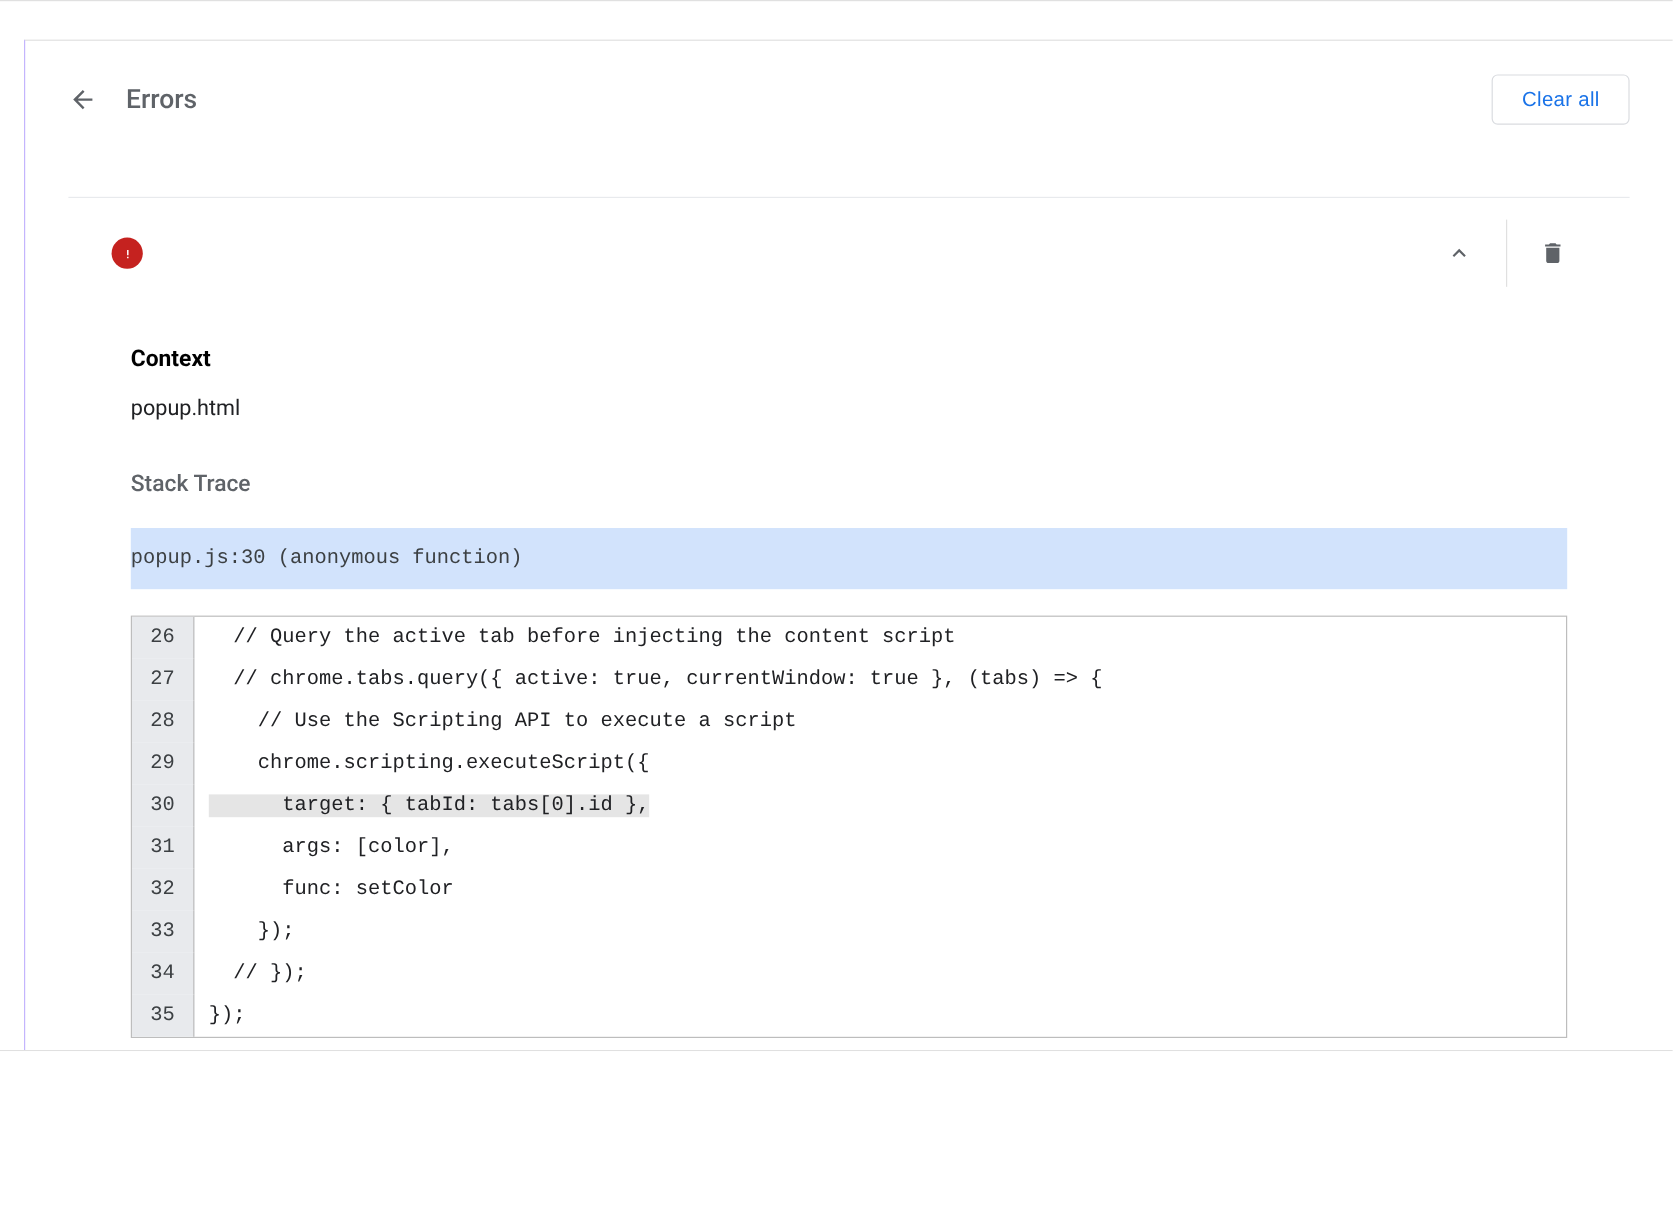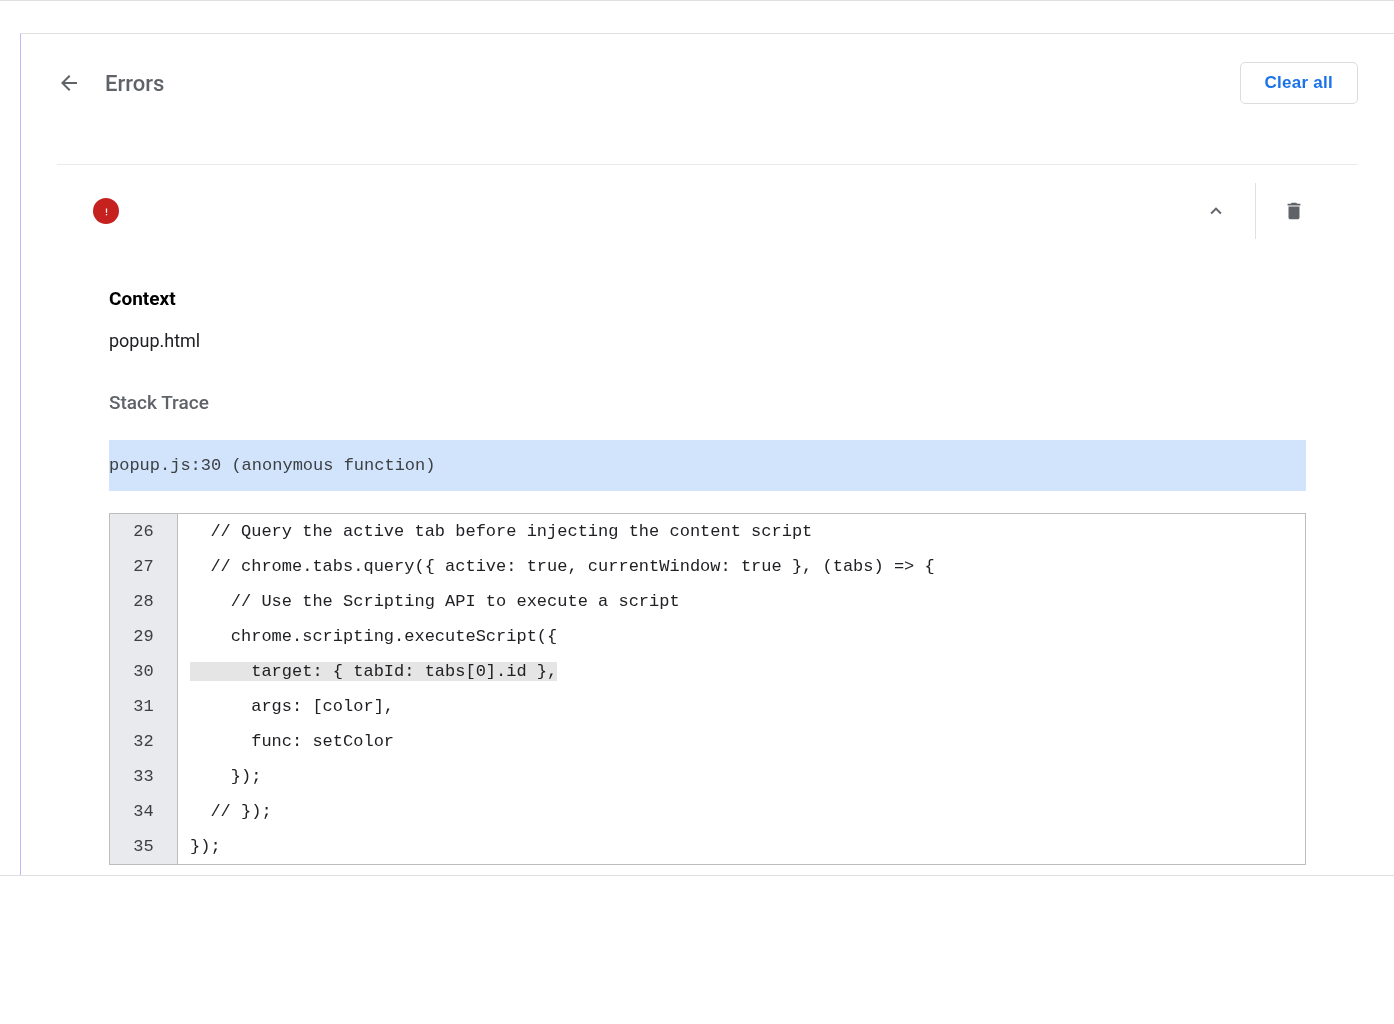--- a/index.html
+++ b/index.html
@@ -45,21 +45,21 @@
     .header-title {
       font-size: 22px;
       font-weight: 500;
       color: #5f6368;
     }
     .clear-all-btn {
       background: #fff;
       border: 1px solid #dadce0;
       color: #1a73e8;
       font-size: 17px;
-      font-weight: 700;
+      font-weight: 400;
       padding: 10px 24px;
       border-radius: 5px;
       cursor: pointer;
       letter-spacing: 0.25px;
     }
     .divider {
       height: 1px;
       background: #e8eaed;
       margin: 0 36px;
     }
@@ -154,21 +154,21 @@
     .code-block {
       border: 1px solid #bdbdbd;
       font-family: "Courier New", Courier, monospace;
       font-size: 17px;
       line-height: 1.0;
     }
     .code-line {
       display: flex;
     }
     .line-number {
-      width: 68px;
+      width: 52px;
       text-align: center;
       background: #e8eaed;
       border-right: 1px solid #bdbdbd;
       padding: 9px 0;
       color: #3c4043;
     }
     .line-content {
       padding: 9px 12px;
       white-space: pre;
       flex: 1;

